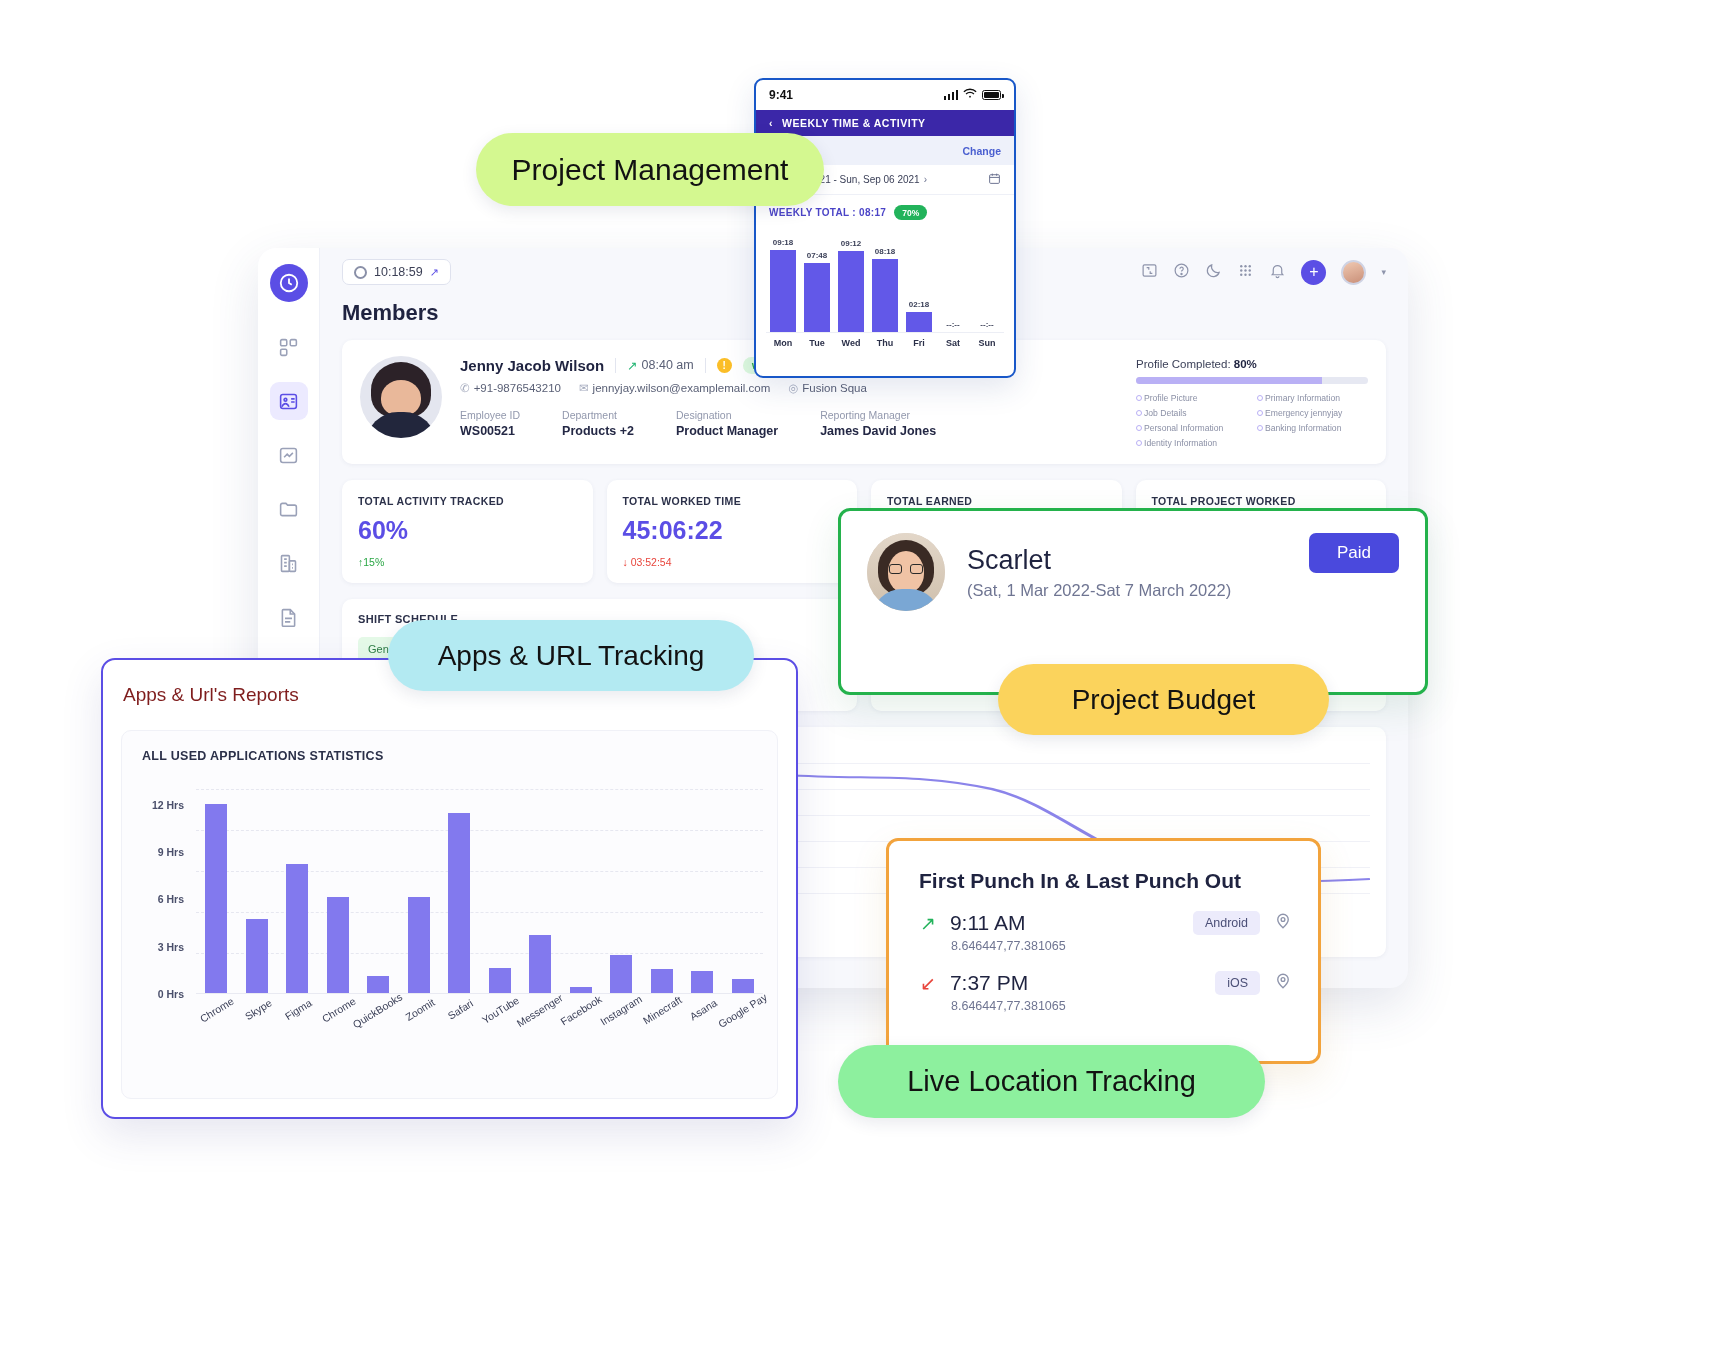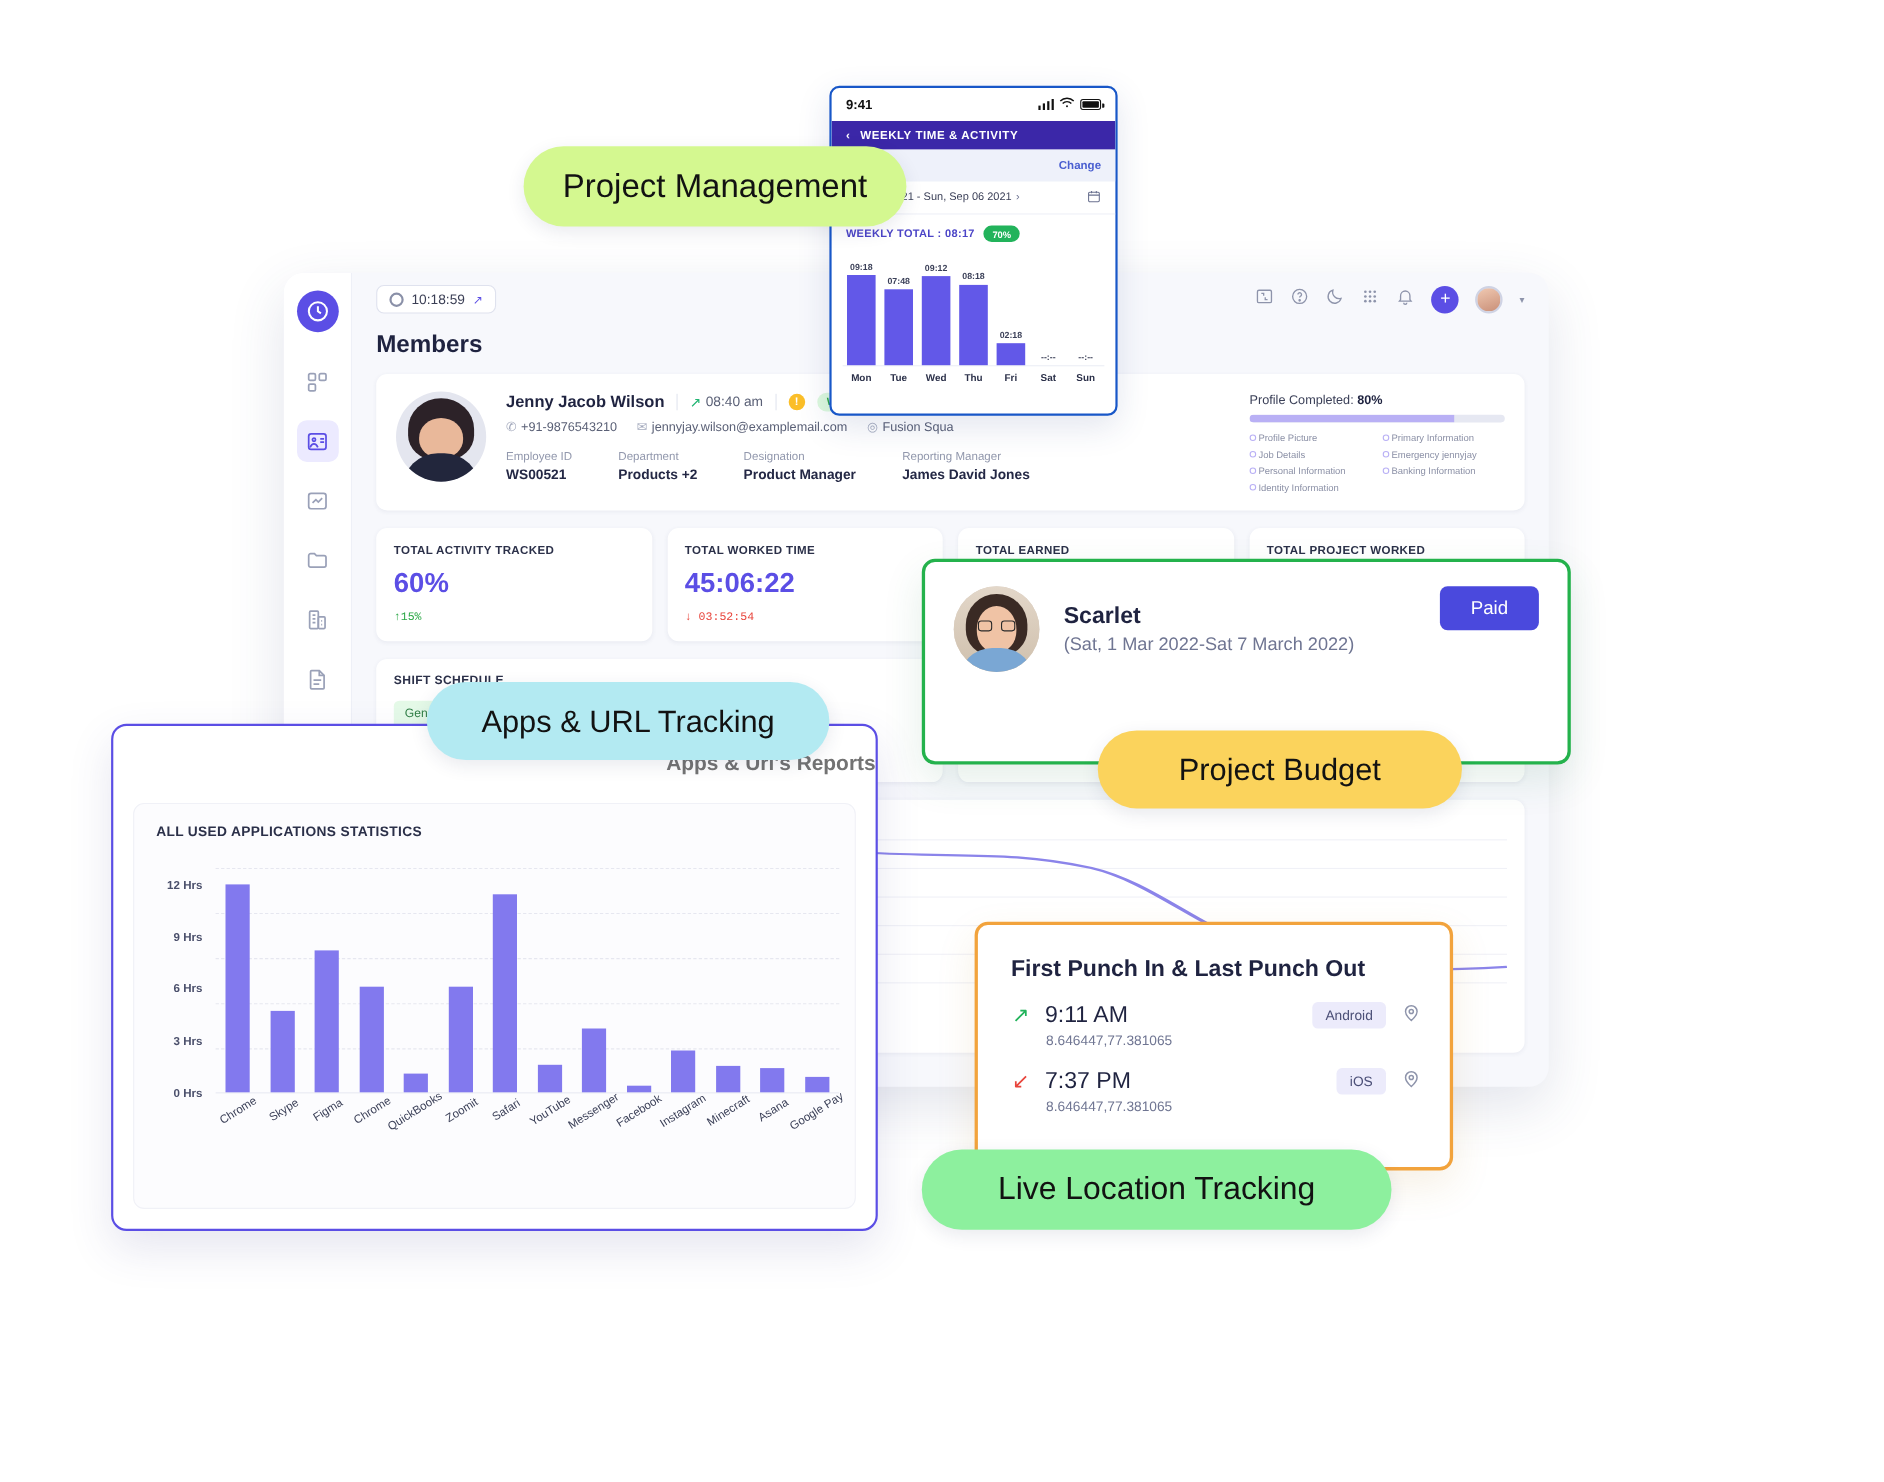--- a/index.html
+++ b/index.html
@@ -111,21 +111,21 @@
   .pc-bar { height: 7px; border-radius: 4px; background: #e6e8f2; margin: 7px 0 9px; overflow: hidden; }
   .pc-bar i { display: block; height: 100%; background: #b9b0f5; }
   .pc-list { display: grid; grid-template-columns: 1fr 1fr; gap: 5px 10px; }
   .pc-item { font-size: 8.6px; color: #8b90a6; display: flex; align-items: center; gap: 2px; }
   .pc-item .cdot { width: 6px; height: 6px; border-radius: 50%; border: 1.5px solid #b9b0f5; flex: none; }
 
   .stats-row { display: flex; gap: 14px; margin: 16px 22px 0; }
   .stat { flex: 1; padding: 15px 16px; }
   .stat-label { font-size: 10.5px; font-weight: 700; color: #2b3049; letter-spacing: .35px; }
   .stat-value { font-size: 25px; font-weight: 700; color: #5b4ee5; margin: 9px 0 11px; }
-  .stat-delta { font-size: 10.5px; font-family: Liberation Mono, monospace; }
+  .stat-delta { font-size: 10.5px; }
   .up-g { color: #2aa745; }
   .down-r { color: #e8453c; }
   .flat-g { color: #9298ad; }
 
   .lower-row { display: flex; gap: 14px; margin: 16px 22px 0; }
   .shift-card { flex: 1; padding: 14px 16px; }
   .sec-head { font-size: 11px; font-weight: 700; color: #2b3049; letter-spacing: .35px; }
   .shift-pill {
     margin-top: 12px; display: inline-block; background: #e5fae8; color: #2f7f45;
     font-size: 11px; padding: 6px 10px; border-radius: 5px; line-height: 1.25; text-align:center;
@@ -180,21 +180,21 @@
   .ph-bar { width: 26px; background: #6258e8; }
   .ph-axis { border-top: 1px solid #eceef5; display: flex; padding-top: 5px; }
   .ph-axis span { flex: 1; text-align: center; font-size: 9px; font-weight: 700; color: #2b3049; }
 
   
   .apps-panel {
     position: absolute; left: 101px; top: 658px; width: 697px; height: 461px;
     background: #fff; border: 2px solid #5b4ee5; border-radius: 14px;
     box-shadow: 0 16px 40px rgba(60,60,140,.13);
   }
-  .apps-title { font-size: 19px; font-weight: 700; color: #737373; padding: 24px 0 0 20px; text-align: right; }
+  .apps-title { font-size: 19px; font-weight: 400; color: #7f1d1d; padding: 24px 0 0 20px; }
   .apps-inner {
     position: absolute; left: 18px; right: 18px; top: 70px; bottom: 18px;
     background: #fcfcfe; border-radius: 10px; border: 1px solid #f0f1f7;
   }
   .apps-sub { font-size: 12.5px; font-weight: 700; color: #2b3049; letter-spacing: .3px; padding: 18px 0 0 20px; }
   .apps-chart { position: absolute; left: 20px; right: 14px; top: 58px; bottom: 12px; }
   .ac-yaxis { position: absolute; left: 0; top: 0; width: 50px; height: 205px; }
   .ac-ytick { position: absolute; right: 8px; font-size: 10.5px; color: #4a4f6b; font-weight: 600; transform: translateY(-50%); }
   .ac-plot { position: absolute; left: 54px; right: 0; top: 0; height: 205px; border-bottom: 1px solid #e9eaf2; }
   .ac-grid { position: absolute; left: 0; right: 0; border-top: 1px dashed #e6e7f0; }
@@ -220,21 +220,21 @@
     background: #d9cfc4;
   }
   .sc-photo .bg2 { position: absolute; inset: 0; background: linear-gradient(180deg,#e3d7c9,#cfc0ad); }
   .sc-photo .hair2 { position: absolute; left: 50%; top: 7px; transform: translateX(-50%); width: 56px; height: 56px; border-radius: 50% 50% 42% 42%; background: #3a2a24; }
   .sc-photo .face2 { position: absolute; left: 50%; top: 18px; transform: translateX(-50%); width: 36px; height: 42px; border-radius: 50% 50% 46% 46%; background: #f0c3a5; }
   .sc-photo .glass { position: absolute; left: 50%; top: 31px; transform: translateX(-50%); width: 34px; height: 10px; }
   .sc-photo .glass i { position: absolute; top: 0; width: 13px; height: 10px; border: 1.6px solid #2a2a2a; border-radius: 3px; }
   .sc-photo .glass i:first-child { left: 0; }
   .sc-photo .glass i:last-child { right: 0; }
   .sc-photo .body2 { position: absolute; left: 50%; bottom: -8px; transform: translateX(-50%); width: 68px; height: 30px; border-radius: 30px 30px 0 0; background: #7aa7d4; }
-  .sc-name { font-size: 21px; font-weight: 700; color: #1f2340; }
+  .sc-name { font-size: 27px; font-weight: 400; color: #1f2340; }
   .sc-date { font-size: 16.5px; color: #6f7592; margin-top: 5px; }
   .sc-paid {
     margin-left: auto; background: #4a49dd; color: #fff; font-size: 17px;
     padding: 10px 28px; border-radius: 7px; align-self: flex-start;
   }
   .sc-row2 { display: flex; align-items: center; gap: 26px; padding: 14px 26px 0 126px; }
   .sc-pct { background: #2aa85e; color: #fff; font-size: 17px; font-weight: 700; padding: 8px 22px; border-radius: 19px; }
   .sc-worked { font-size: 18px; color: #3d4361; }
   .sc-worked b { color: #1f2340; }
 

